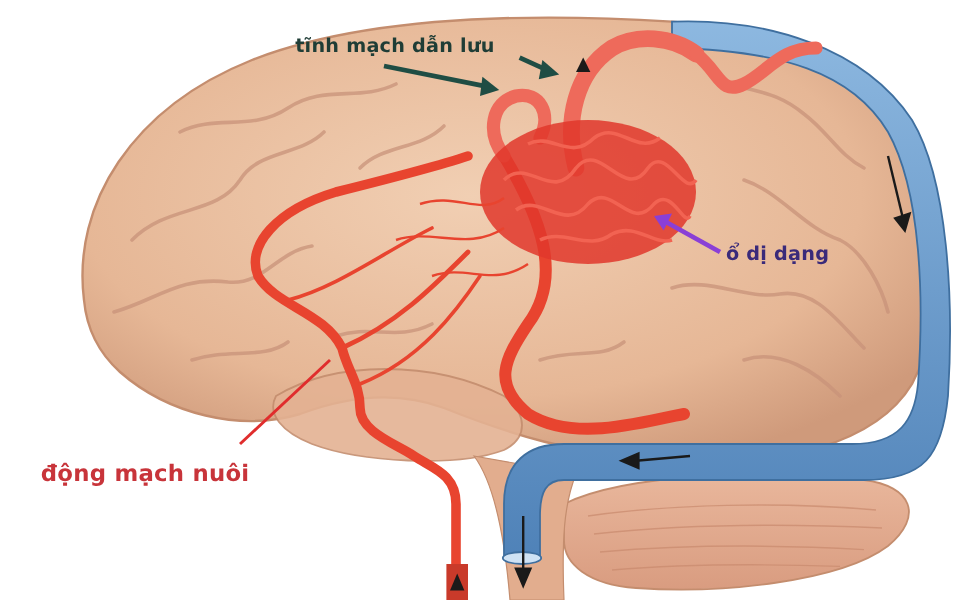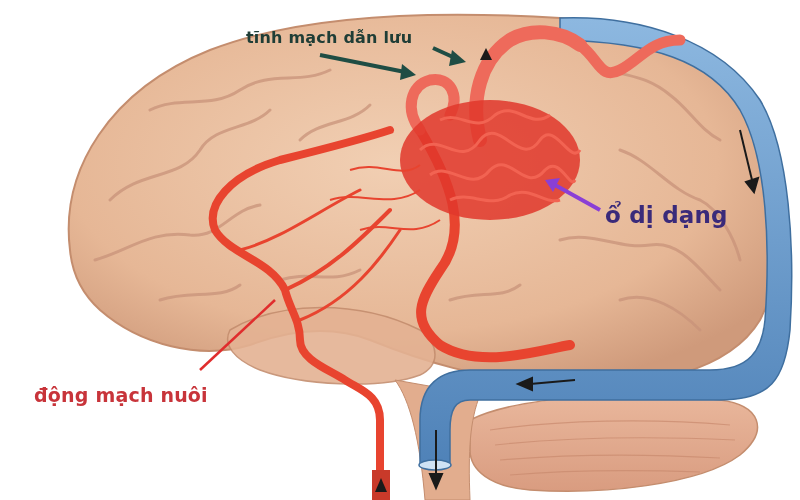--- a/index.html
+++ b/index.html
@@ -1,21 +1,21 @@
 <!DOCTYPE html>
 <html><head>
 <meta charset="utf-8">
 <style>
   html, body { margin: 0; padding: 0; background: #ffffff; }
   body { width: 800px; height: 500px; overflow: hidden; position: relative; font-family: "DejaVu Sans", sans-serif; }
   .stage { position: absolute; left: 0; top: 0; width: 800px; height: 500px; padding-left: 11px; }
   .stage svg { position: absolute; left: 0; top: 0; }
   .label { position: absolute; font-size: 16px; font-weight: bold; white-space: nowrap; letter-spacing: 0.2px; }
   .lbl-vein { left: 246px; top: 28px; color: #1f3d36; font-size: 16px; }
-  .lbl-nidus { left: 605px; top: 202px; color: #3a2a7a; font-size: 23px; }
+  .lbl-nidus { left: 605px; top: 202px; color: #3a2a7a; font-size: 16px; }
   .lbl-artery { left: 34px; top: 384px; color: #c8343a; font-size: 19px; }
 </style>
 </head>
 <body>
 
 <div class="stage">
   <svg width="800" height="500" viewBox="0 0 800 500">
     <defs>
       <radialGradient id="brainGrad" cx="45%" cy="40%" r="65%">
         <stop offset="0%" stop-color="#f1cfb3"></stop>

